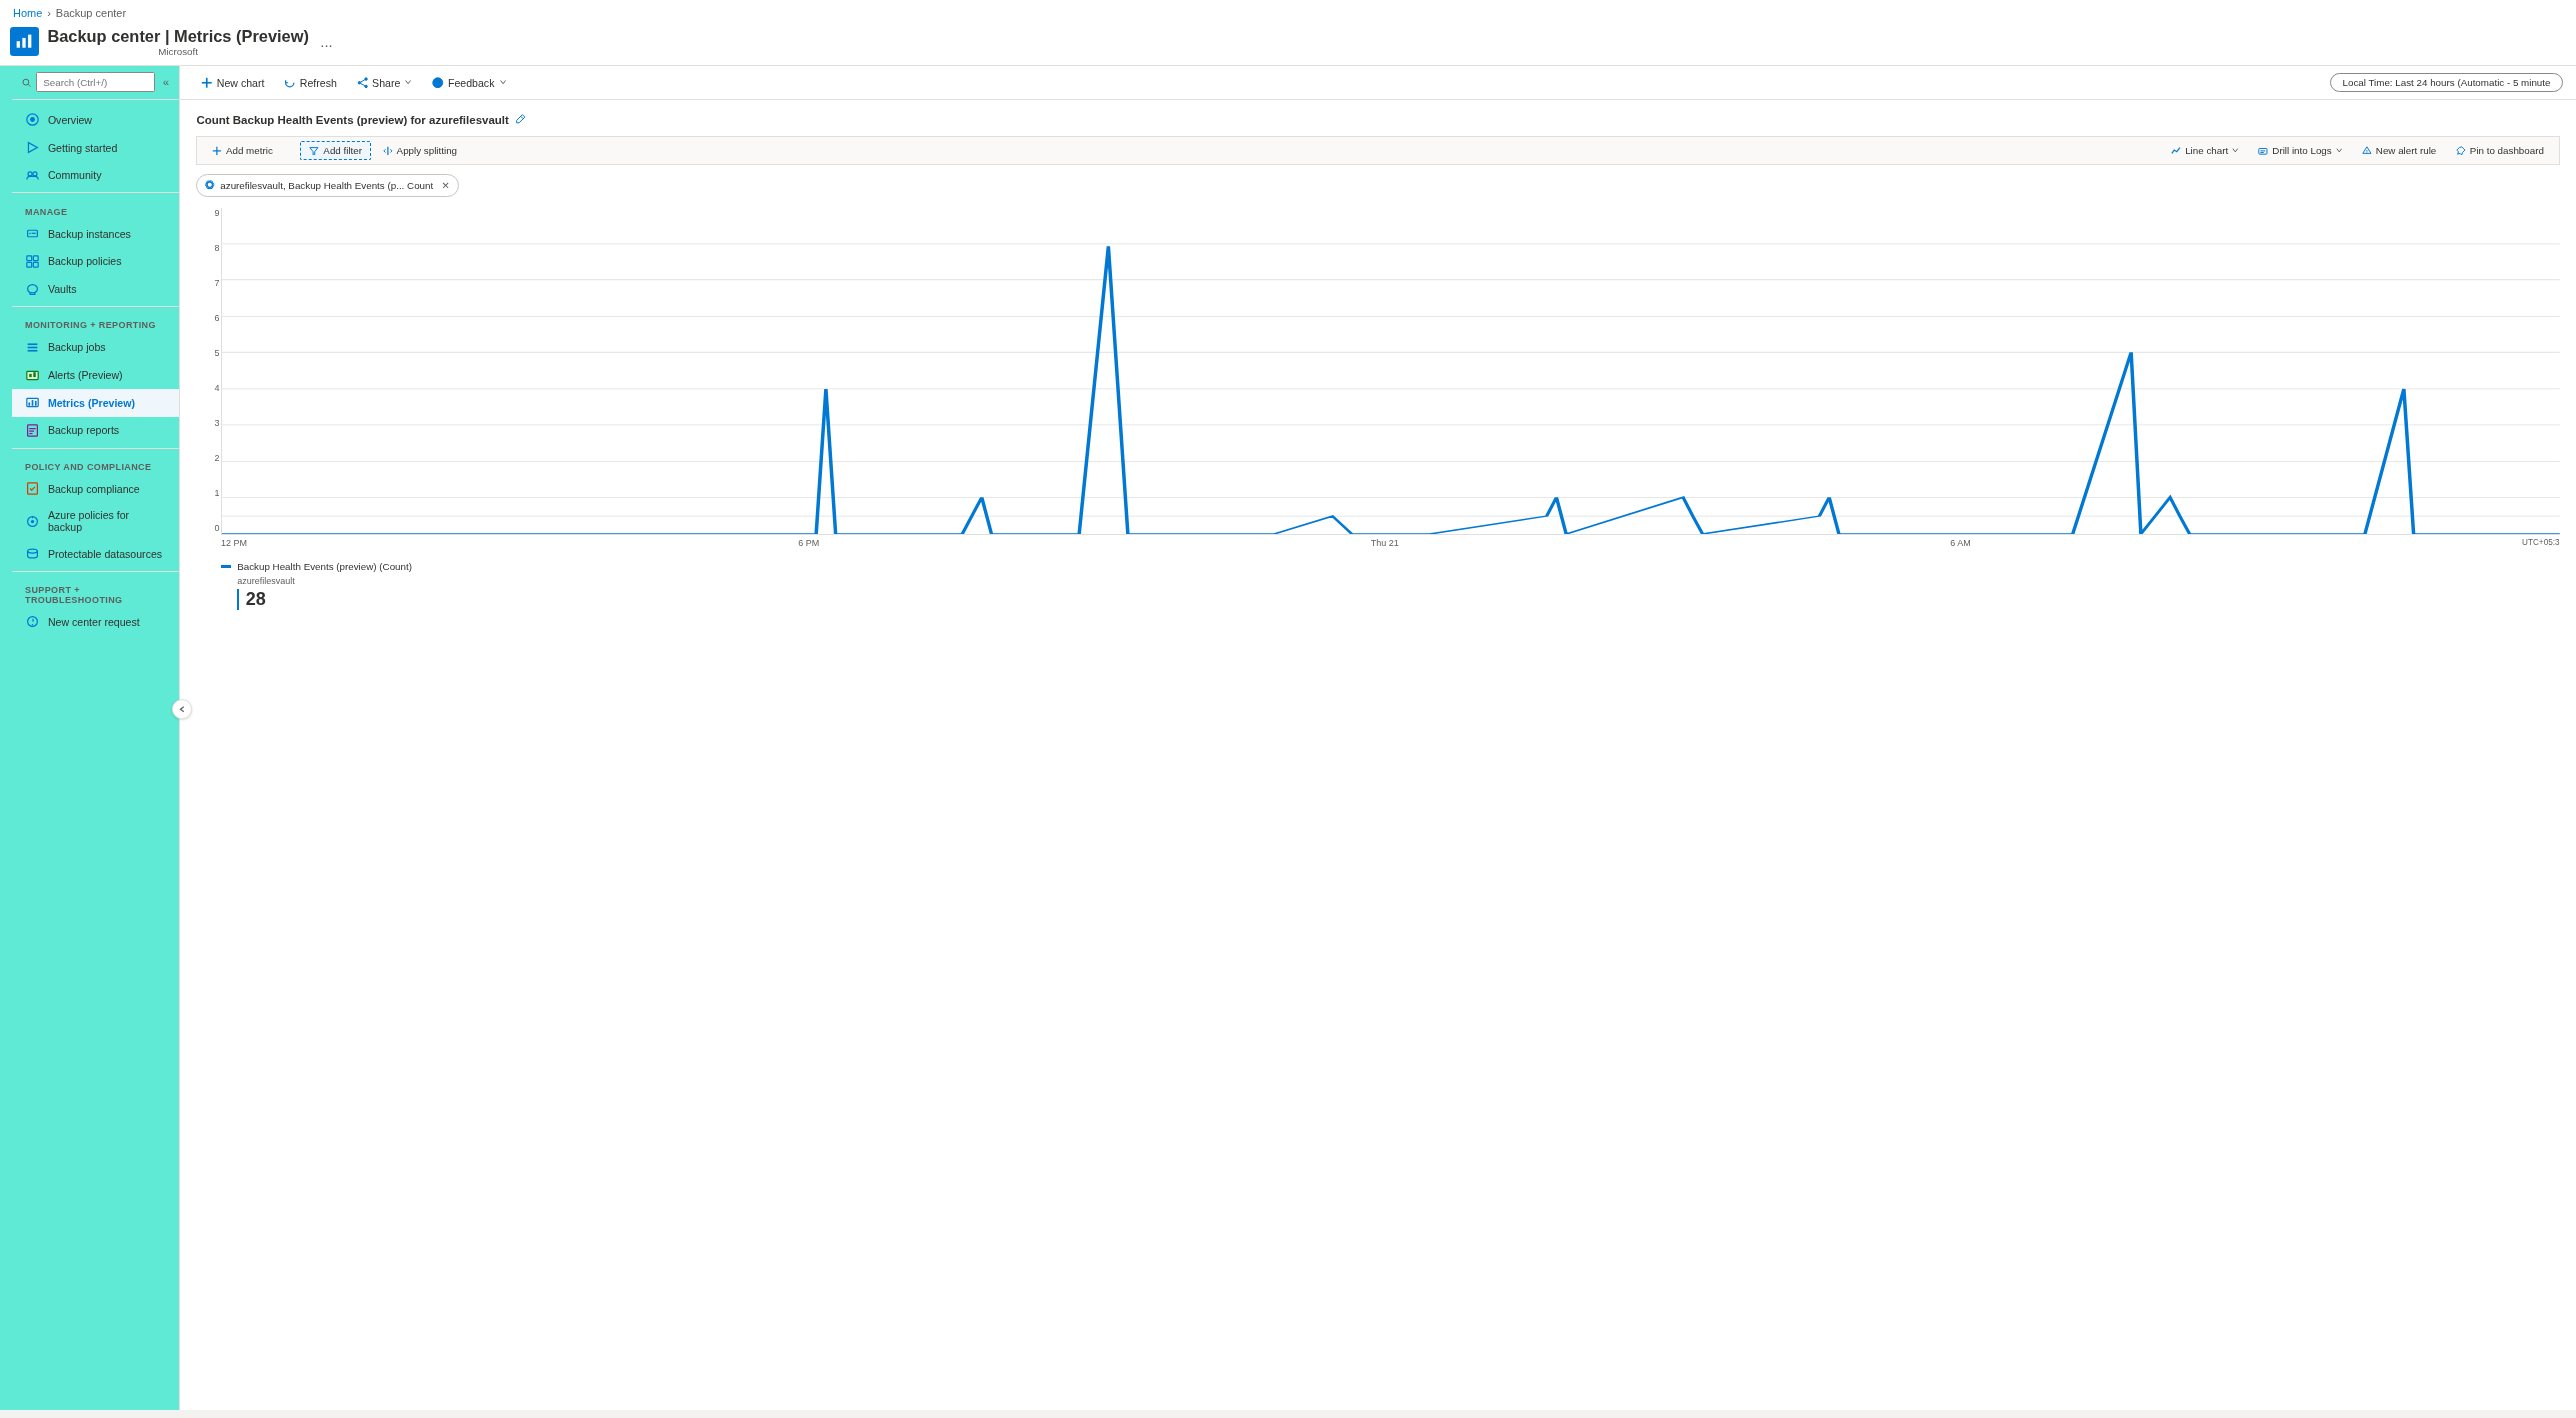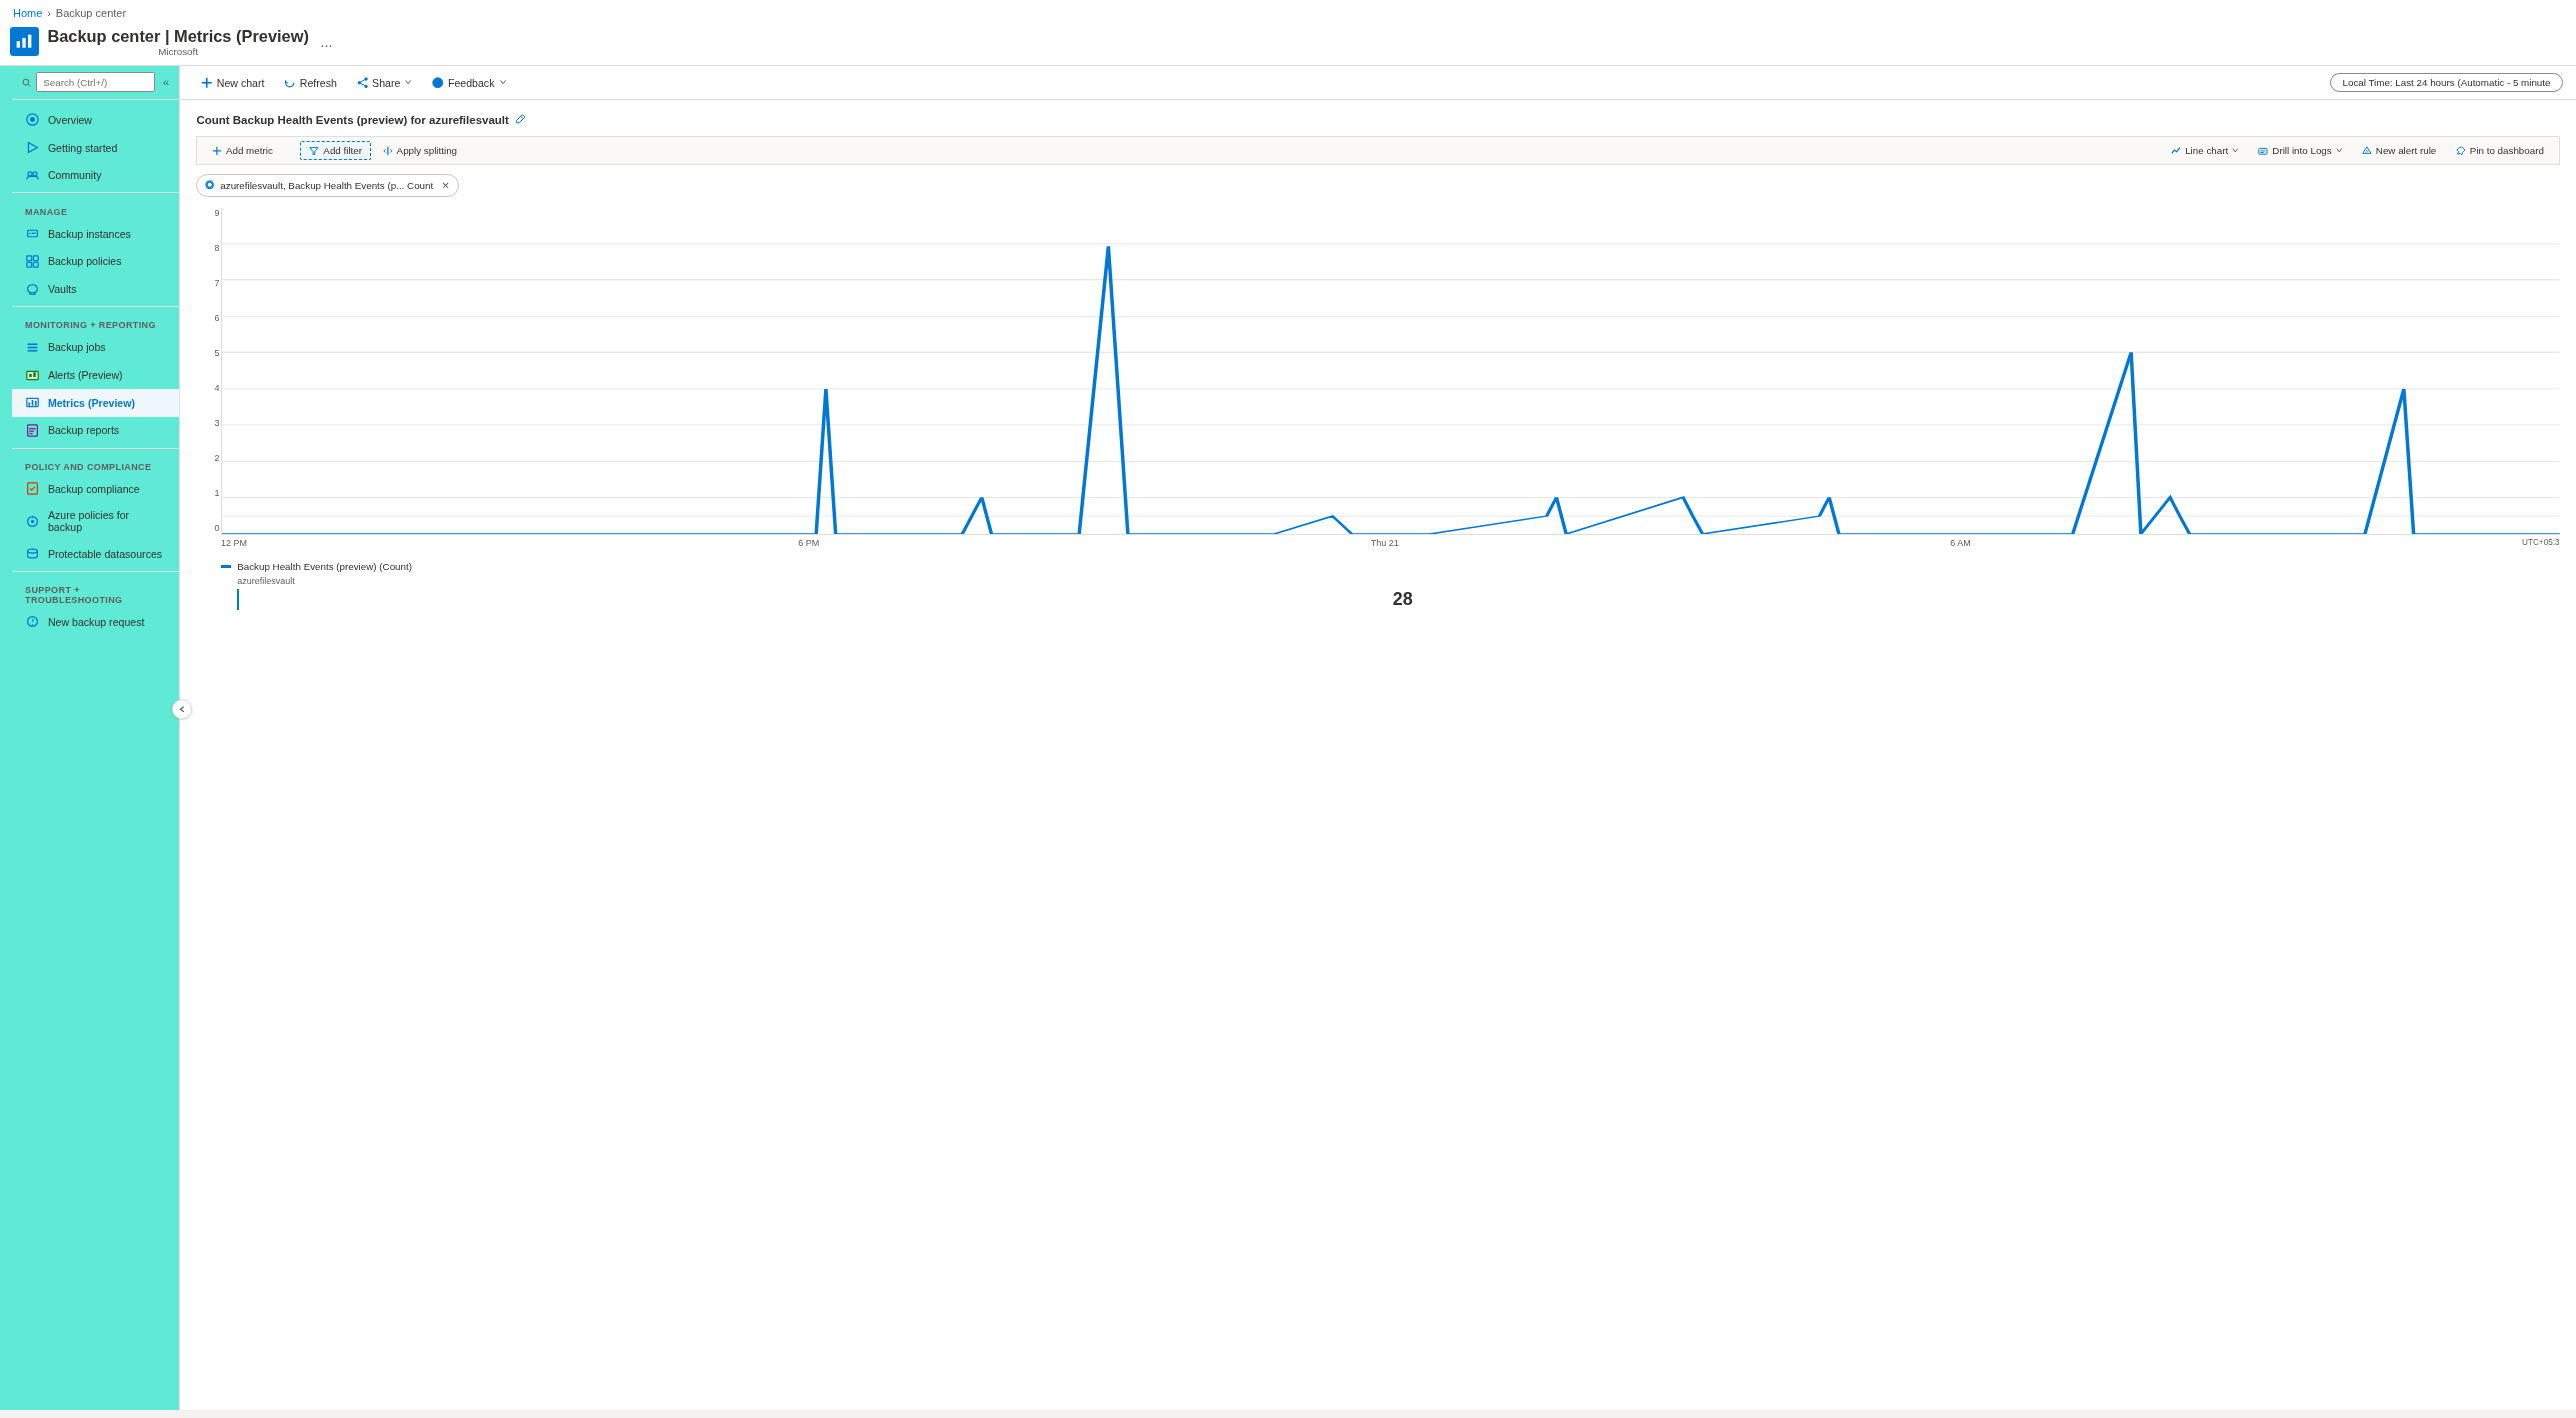--- a/index.html
+++ b/index.html
@@ -241,21 +241,21 @@
       <div class="nav-section">Support + troubleshooting</div>
 
       <div class="nav-item">
         <div class="nav-icon">
           <svg width="13" height="13" viewBox="0 0 16 16" fill="none">
               <circle cx="8" cy="8" r="6" stroke="#0078d4" stroke-width="1.5"></circle>
               <circle cx="8" cy="12" r="1" fill="#0078d4"></circle>
               <path d="M8 5 C8 5 10 6 8 8" stroke="#0078d4" stroke-width="1.5"></path>
             </svg>
         </div>
-        <span>New backup request</span>
+        <span>New center request</span>
       </div>
     </div>
 
     <div style="position: absolute; left: 172px; top: 50%; transform: translateY(-50%); z-index: 10;">
       <div style="background: white; border: 0.8px solid #e1dfdd; border-radius: 50%; width: 19.6px; height: 19.6px; display: flex; align-items: center; justify-content: center; cursor: pointer; box-shadow: 0 0.8px 2.5px rgba(0,0,0,0.15);">
         <svg width="8.2" height="8.2" viewBox="0 0 10 10" fill="#605e5c">
             <polyline points="7,2 3,5 7,8" stroke="#605e5c" stroke-width="1.5" fill="none"></polyline>
           </svg>
       </div>
     </div>
@@ -472,18 +472,18 @@
           <span style="color:#605e5c; font-size:8.2px;">UTC+05:3</span>
         </div>
       </div>
 
       <div style="margin-top: 13px; margin-left: 24.5px;">
         <div style="display: flex; align-items: center; gap: 6.5px; margin-bottom: 3.3px;">
           <div style="width: 9.8px; height: 3.3px; background: #0078d4; flex-shrink:0;"></div>
           <span style="font-size:9.8px; color:#323130;">Backup Health Events (preview) (Count)</span>
         </div>
         <div style="margin-left: 16.4px; font-size:9px; color:#605e5c; margin-bottom:3.3px;">azurefilesvault</div>
-        <div style="margin-left: 16.4px; font-size:18px; font-weight:700; color:#323130; border-left: 2.5px solid #0078d4; padding-left:6.5px;text-align:center;">28</div>
+        <div style="margin-left: 16.4px; font-size:18px; font-weight:700; color:#323130; border-left: 2.5px solid #0078d4; padding-left:6.5px;">28</div>
       </div>
     </div>
   </div>
 </div>
 
 
 </body></html>

